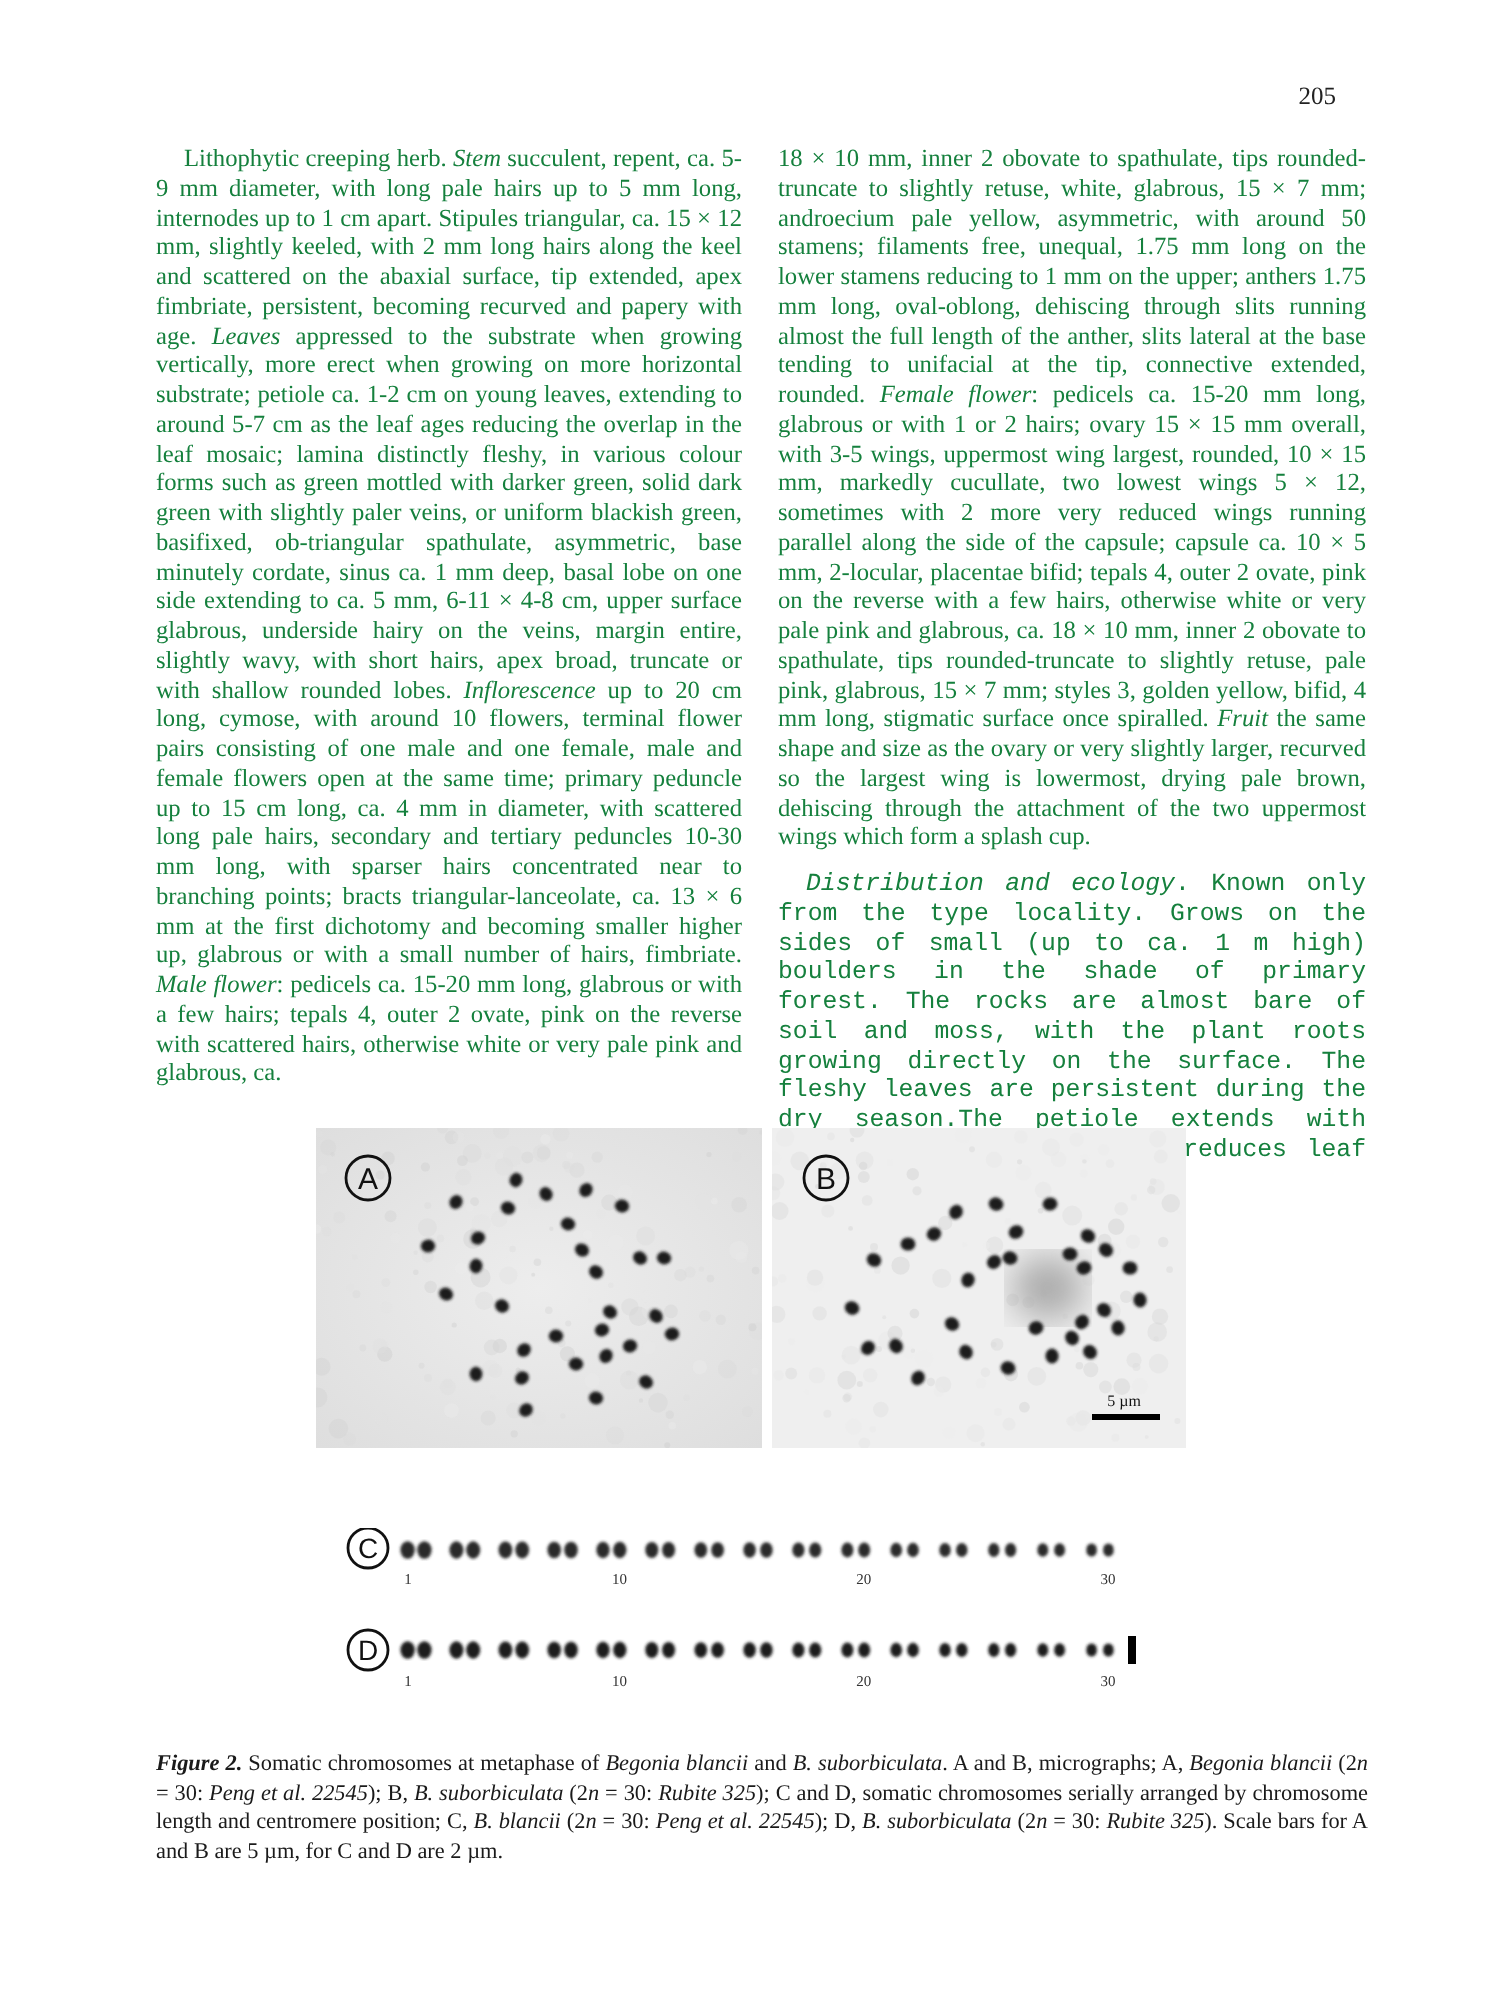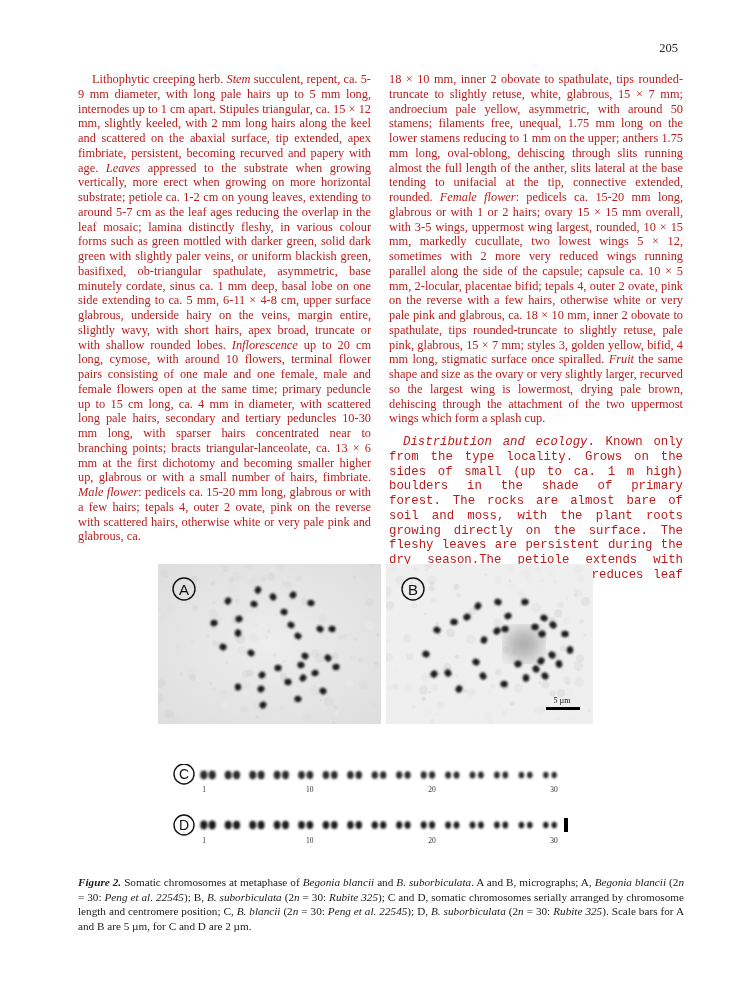--- a/index.html
+++ b/index.html
@@ -1,22 +1,22 @@
 <!DOCTYPE html>
 <html><head>
 <meta charset="utf-8">
 <style>
   html, body { margin:0; padding:0; background:#ffffff; }
   body { width:750px; height:1000px; position:relative; overflow:hidden; color:#1a1a1a; }
   .running-head { position:absolute; left:78px; top:41px; width:606px; height:16px;
     font-family:"Liberation Sans", sans-serif; font-size:12.2px; color:#222; }
   .running-head .title { position:absolute; left:0; top:0; white-space:nowrap; }
-  .running-head .page { position:absolute; right:6px; top:0; font-family:"Liberation Serif", serif; font-size:12.5px; }
+  .running-head .page { position:absolute; right:16px; top:0; font-family:"Liberation Serif", serif; font-size:12.5px; }
   .col { position:absolute; top:72px; font-family:"Liberation Serif", serif; font-size:12.35px;
-    line-height:14.75px; text-align:justify; color:#b91c1c; }
+    line-height:14.75px; text-align:justify; color:#15803d; }
   .col p { margin:0; }
   .col-left { left:78px; width:293px; }
   .col-right { left:389px; width:294px; }
   .indent { text-indent:14px; }
   .gap { margin-top:9px !important;font-family:Liberation Mono, monospace; }
   i { font-style:italic; }
   .panel { position:absolute; top:564px; height:160px; overflow:hidden; }
   .panel-a { left:158px; width:223px; background:#e6e6e6; }
   .panel-b { left:386px; width:207px; background:#ececec; }
   .panel svg { display:block; }

